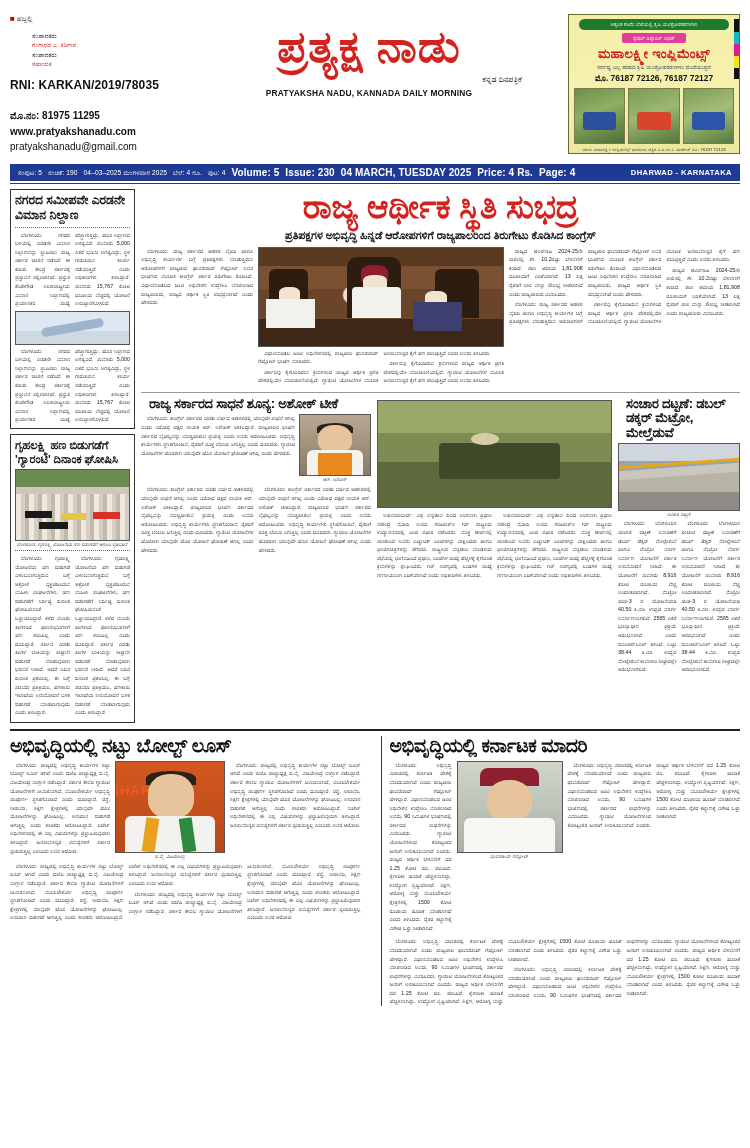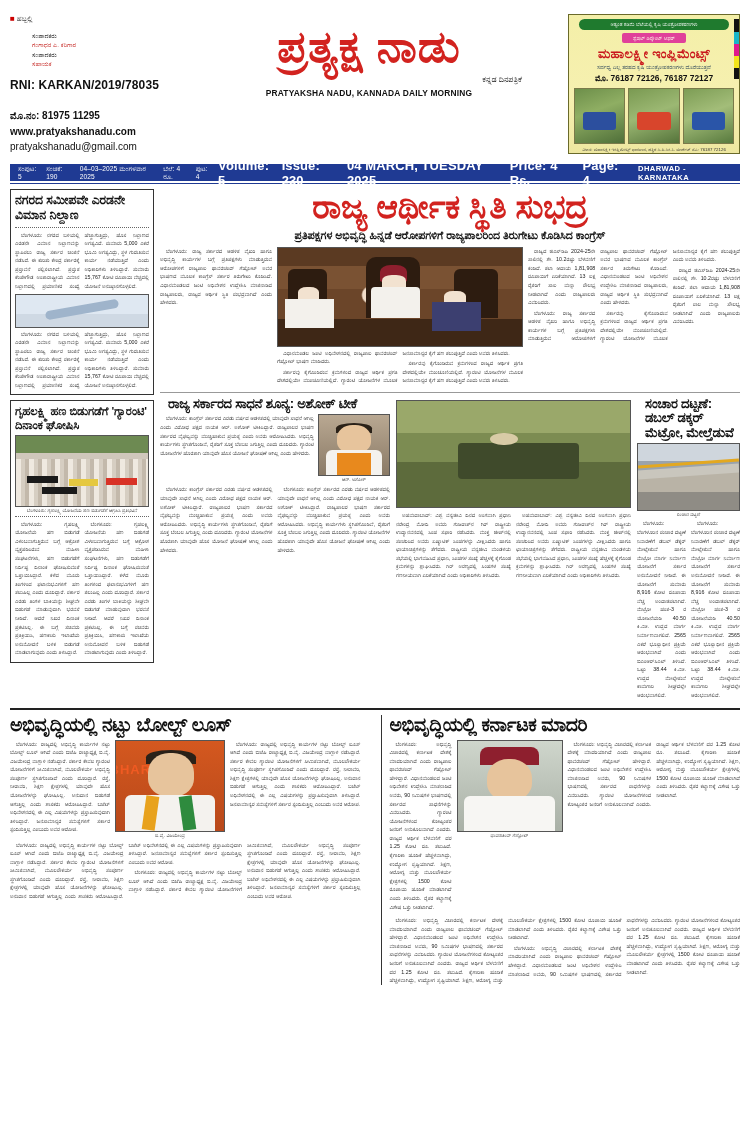--- a/index.html
+++ b/index.html
@@ -56,28 +56,28 @@
   .ad-ph.p3 .impl { background:#2a55a8; }
   .ad-foot { text-align:center; font-size:4.4px; color:#333; margin-top:3px; }
   .ad-strip { position:absolute; right:0; top:4px; width:5px; height:60px; background: linear-gradient(#111 0 22%, #18b6c9 22% 42%, #e0198e 42% 62%, #f2e41c 62% 82%, #111 82% 100%); }
 
   
   .infobar {
     margin-top: 6px; background:#1f3a93; color:#fff; height: 17px;
     display:flex; align-items:center; padding: 0 8px; gap: 6px;
   }
   .infobar .kn { font-size: 6.6px; letter-spacing:.1px; }
-  .infobar .en { font-size: 13px; font-weight: bold; letter-spacing:.1px; }
+  .infobar .en { font-size: 10px; font-weight: bold; letter-spacing:.1px; }
   .infobar .sp { flex: 1; }
   .infobar .place { font-size: 7.6px; font-weight:bold; letter-spacing:.4px; }
   .rule-thin { border-top: 1px solid #1f3a93; margin-top:2px; }
 
   
   .grid { display: flex; margin-top: 5px; gap: 6px; }
-  .col-left { width: 144px; }
+  .col-left { width: 125px; }
   .col-main { flex: 1; }
 
   .boxed { border: 1px solid #333; padding: 3px 4px; }
 
   .hl-left {
     font-size: 12.5px; font-weight: bold; line-height: 1.22; color:#111;
     letter-spacing: -.1px;
   }
   .kn-body { font-size: 5.3px; line-height: 1.62; text-align: justify; color:#1a1a1a; letter-spacing: .02px; }
   .kn-body.c2 { column-count: 2; column-gap: 5px; }

